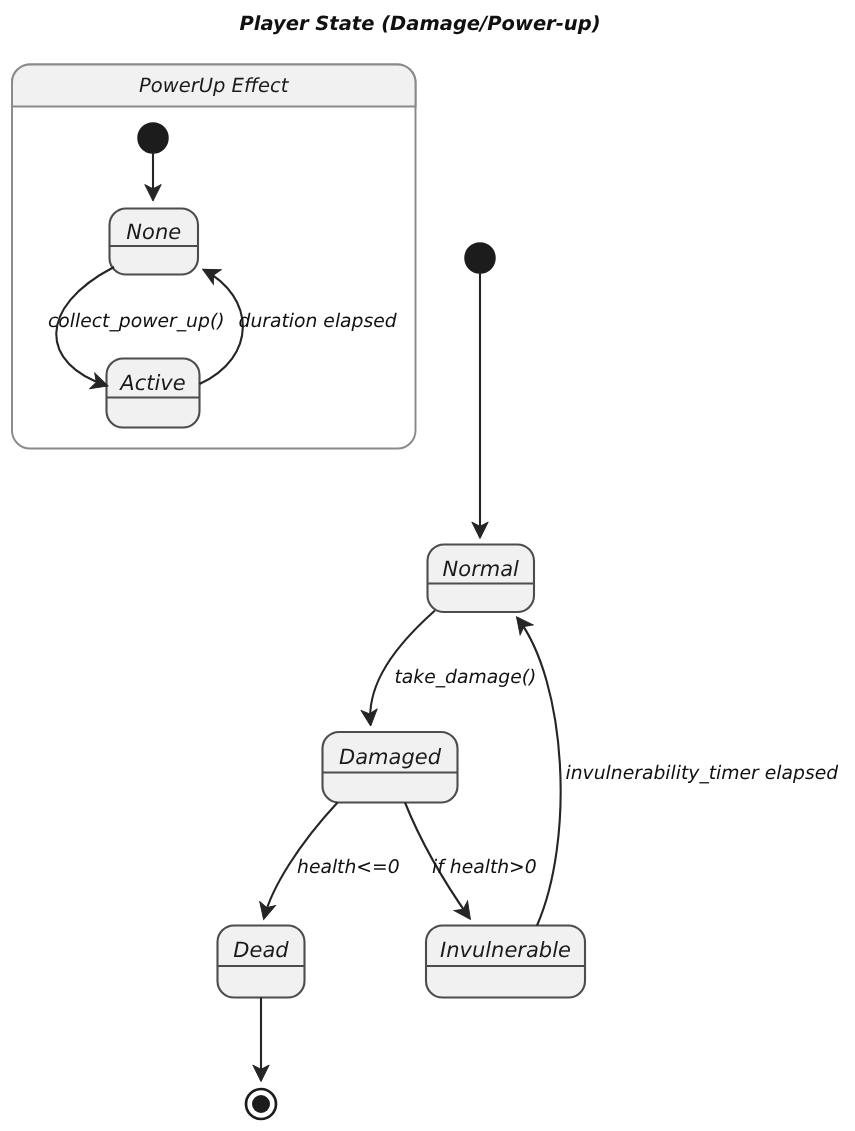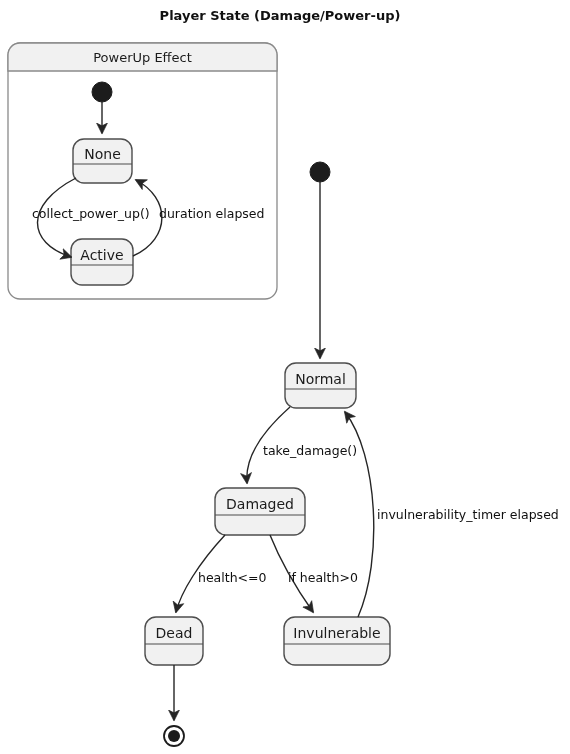--- a/index.html
+++ b/index.html
@@ -11,20 +11,21 @@
     width: 570px;
     height: 754px;
     font-family: "DejaVu Sans", "Liberation Sans", sans-serif;
     overflow: hidden;
     position: relative;
   }
   #diagram-root {
     position: relative;
     width: 529px;
     height: 754px;
+    font-style: italic;
   }
   svg#uml {
     display: block;
     width: 570px;
     height: 754px;
   }
   .diagram-title {
     font-size: 13px;
     font-weight: bold;
     fill: #111111;

